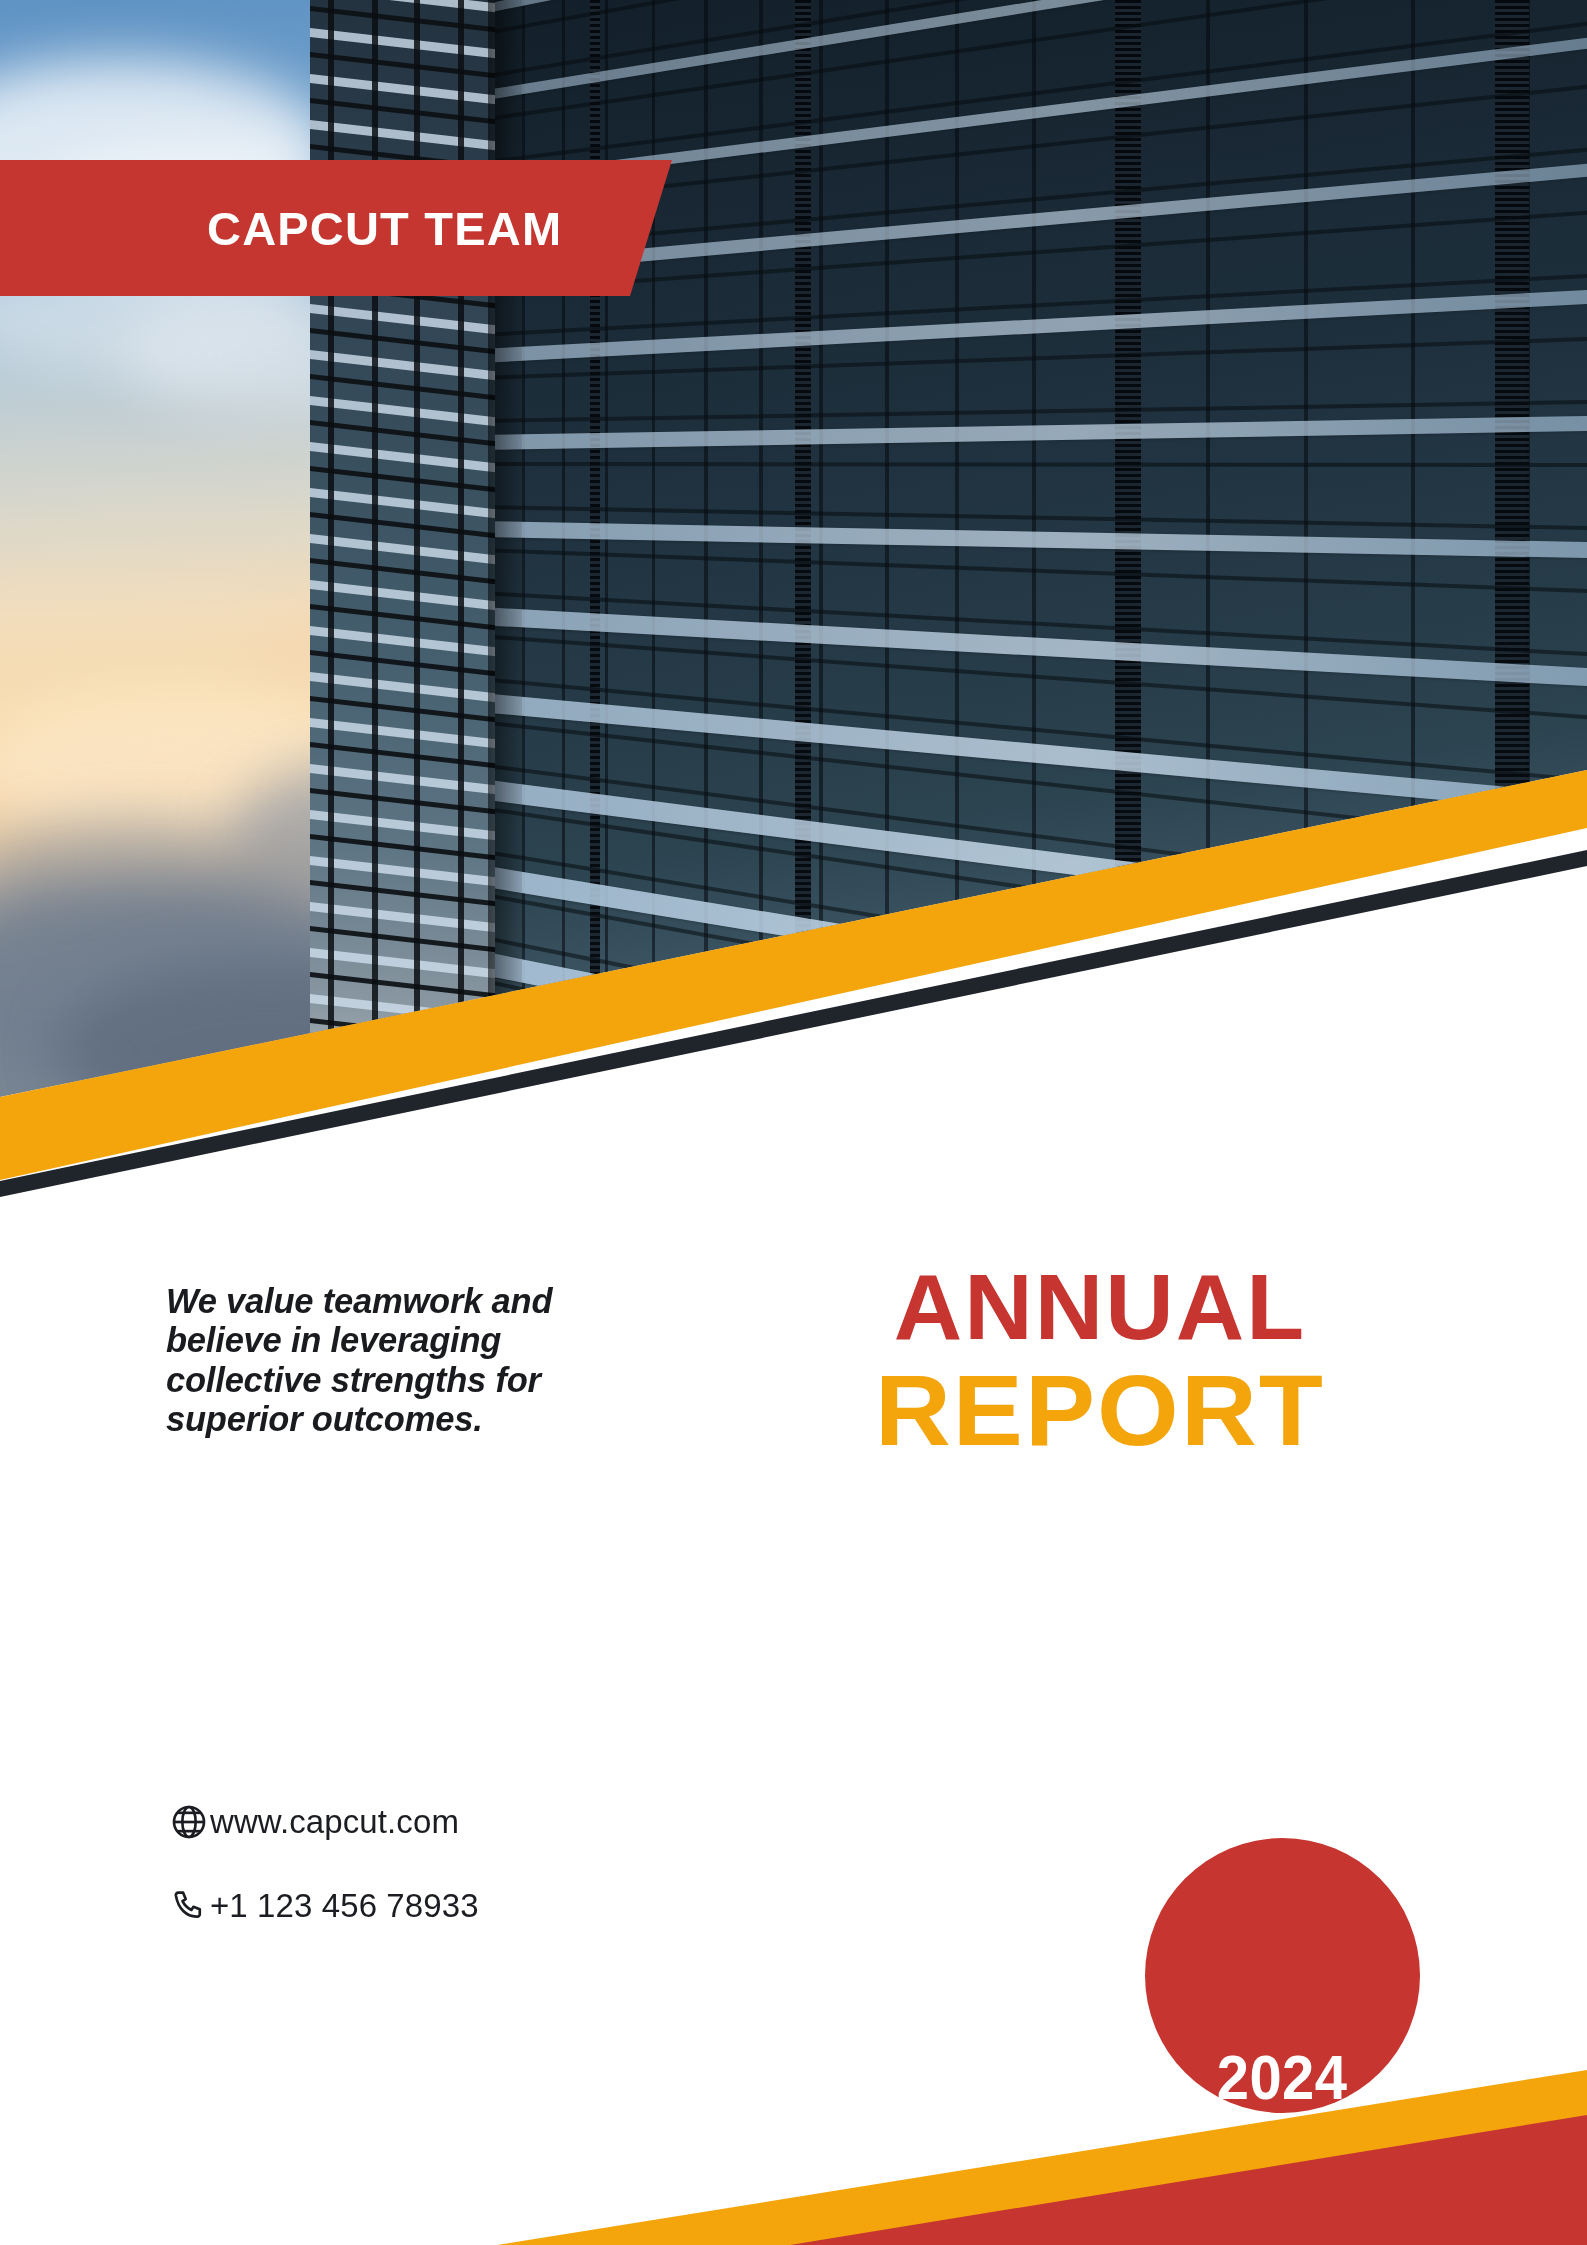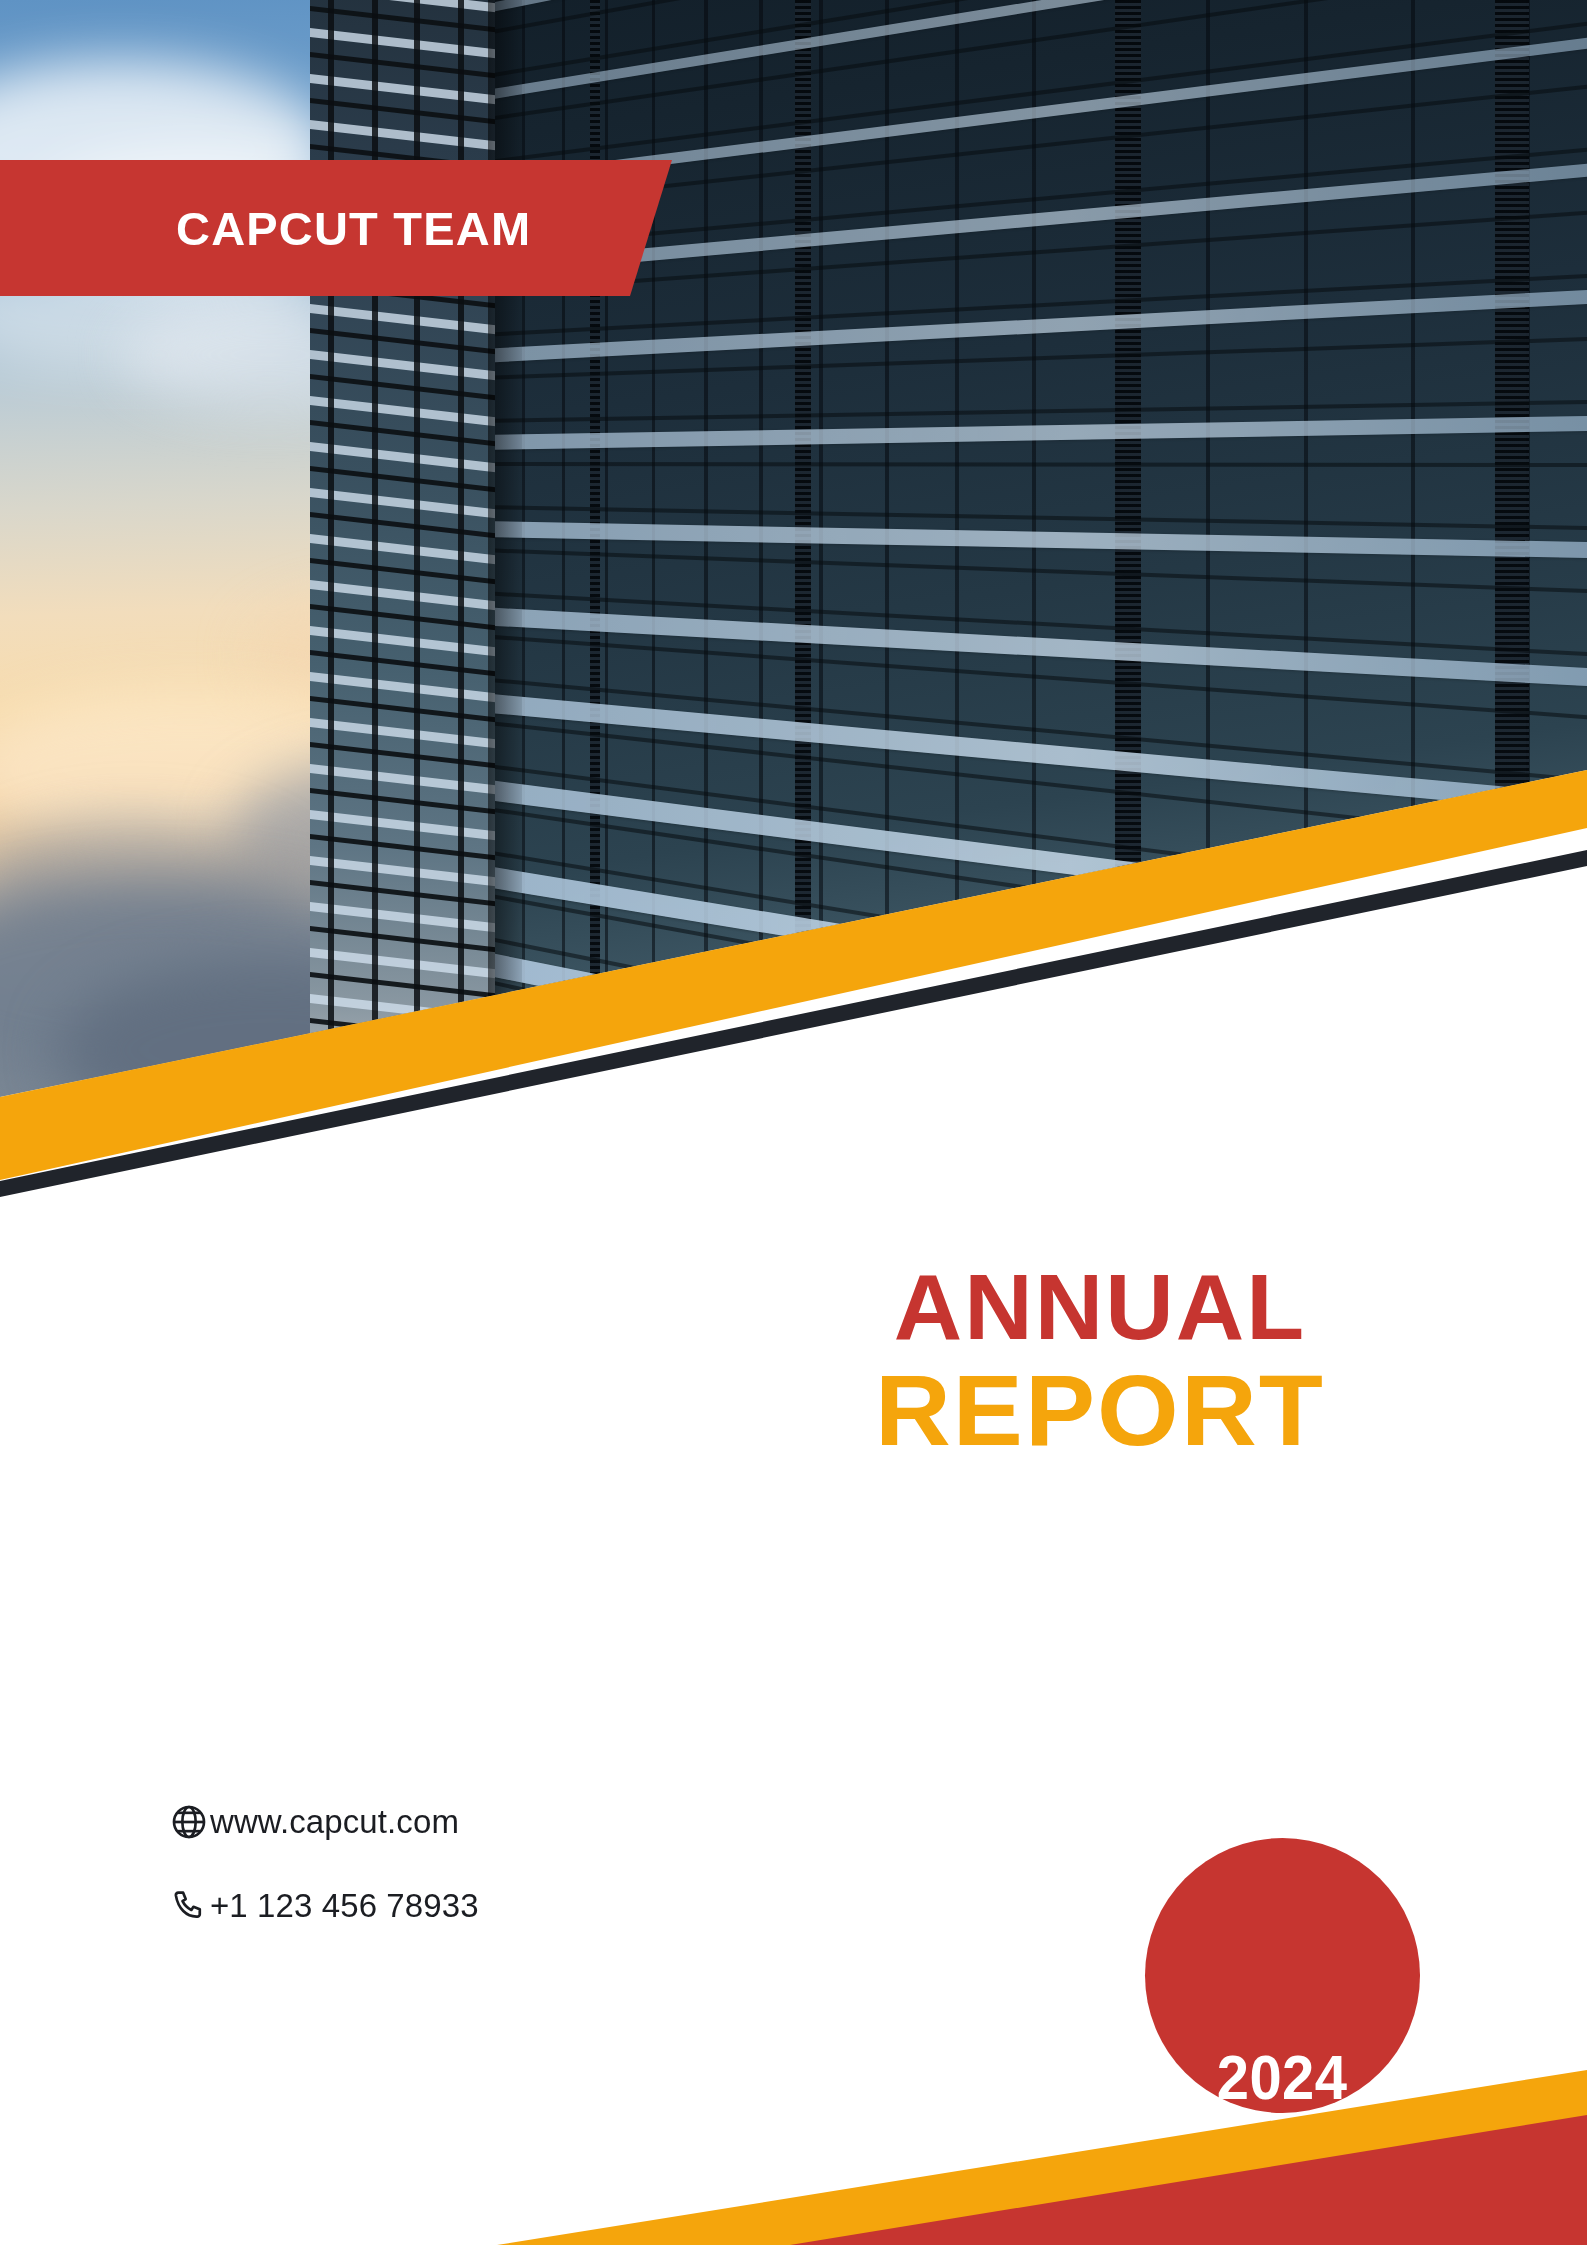--- a/index.html
+++ b/index.html
@@ -127,21 +127,21 @@
     clip-path: polygon(0 1181px, 1587px 850px, 1587px 866px, 0 1197px);
   }
 
   
   .ribbon{
     position:absolute;
     left:0; top:160px;
     width:680px; height:136px;
     background:#C63631;
     clip-path: polygon(0 0, 672px 0, 630px 136px, 0 136px);
-    display:flex; align-items:center;
+    display:flex; align-items:center;padding-left:31px;
   }
   .ribbon-text{
     color:#ffffff;
     font-size:47px;
     font-weight:bold;
     letter-spacing:1.2px;
     margin-left:176px;
     font-family:"Liberation Sans", sans-serif;
   }
 
@@ -377,20 +377,21 @@
     <div class="tower-corner"></div>
   </div>
 
   <div class="orange-diag"></div>
   <div class="dark-diag"></div>
 
   <div class="ribbon">
     <div class="ribbon-text">CAPCUT TEAM</div>
   </div>
 
+  <div class="tagline">We value teamwork and believe in leveraging collective strengths for superior outcomes.</div>
 
   <div class="title-block">
     <div class="t-annual">ANNUAL</div>
     <div class="t-report">REPORT</div>
   </div>
 
   <div class="contacts">
 
     <div class="crow">
       <div class="cicon">

